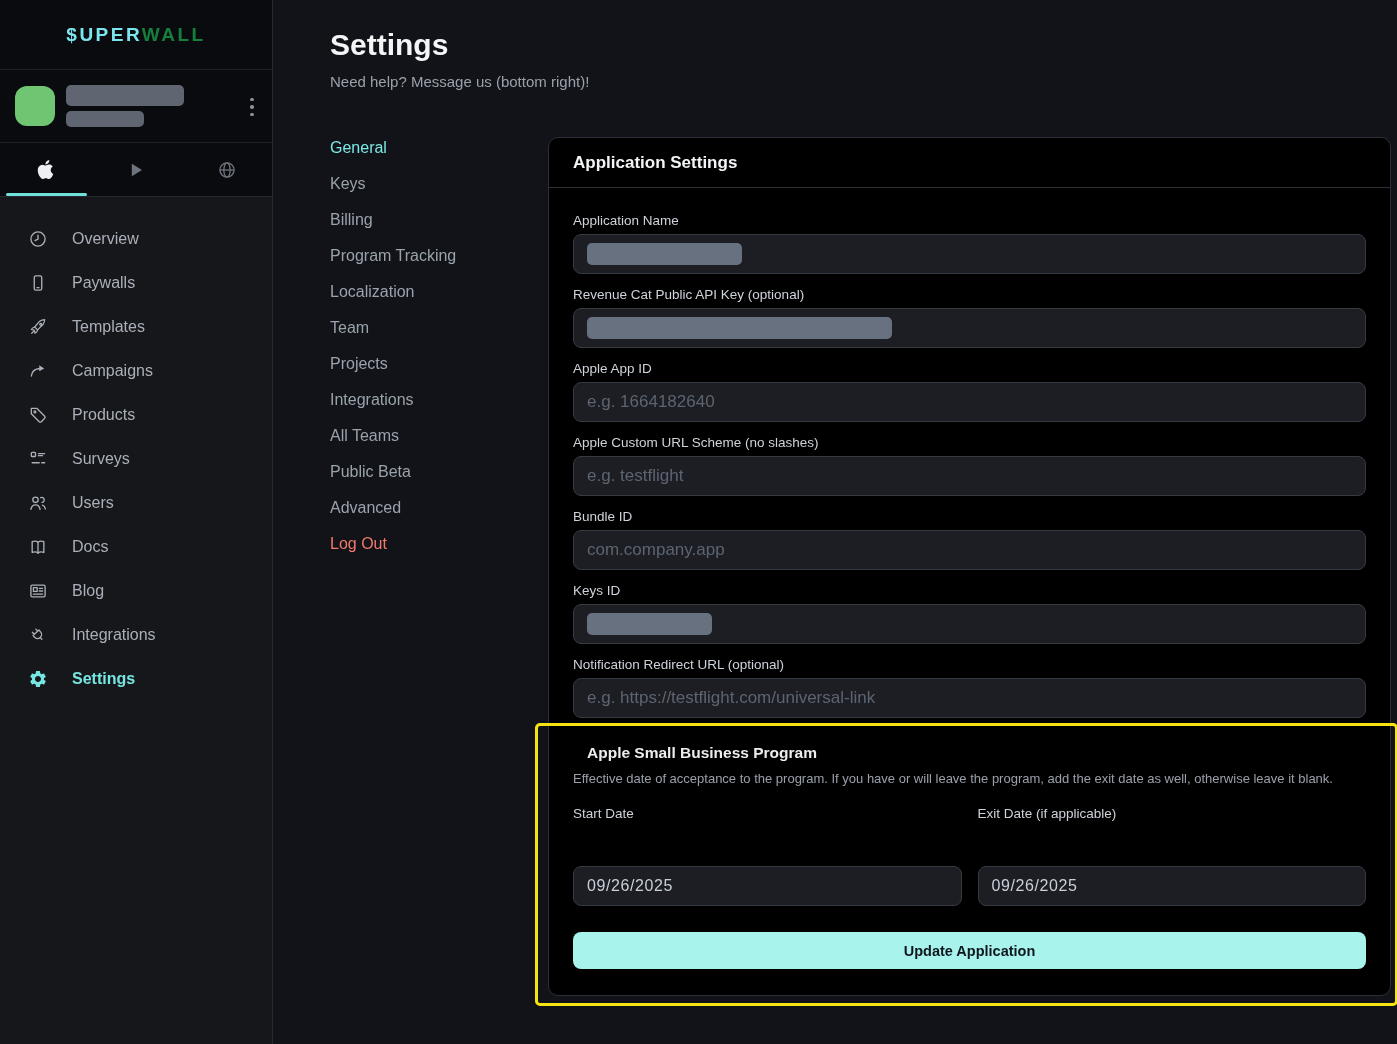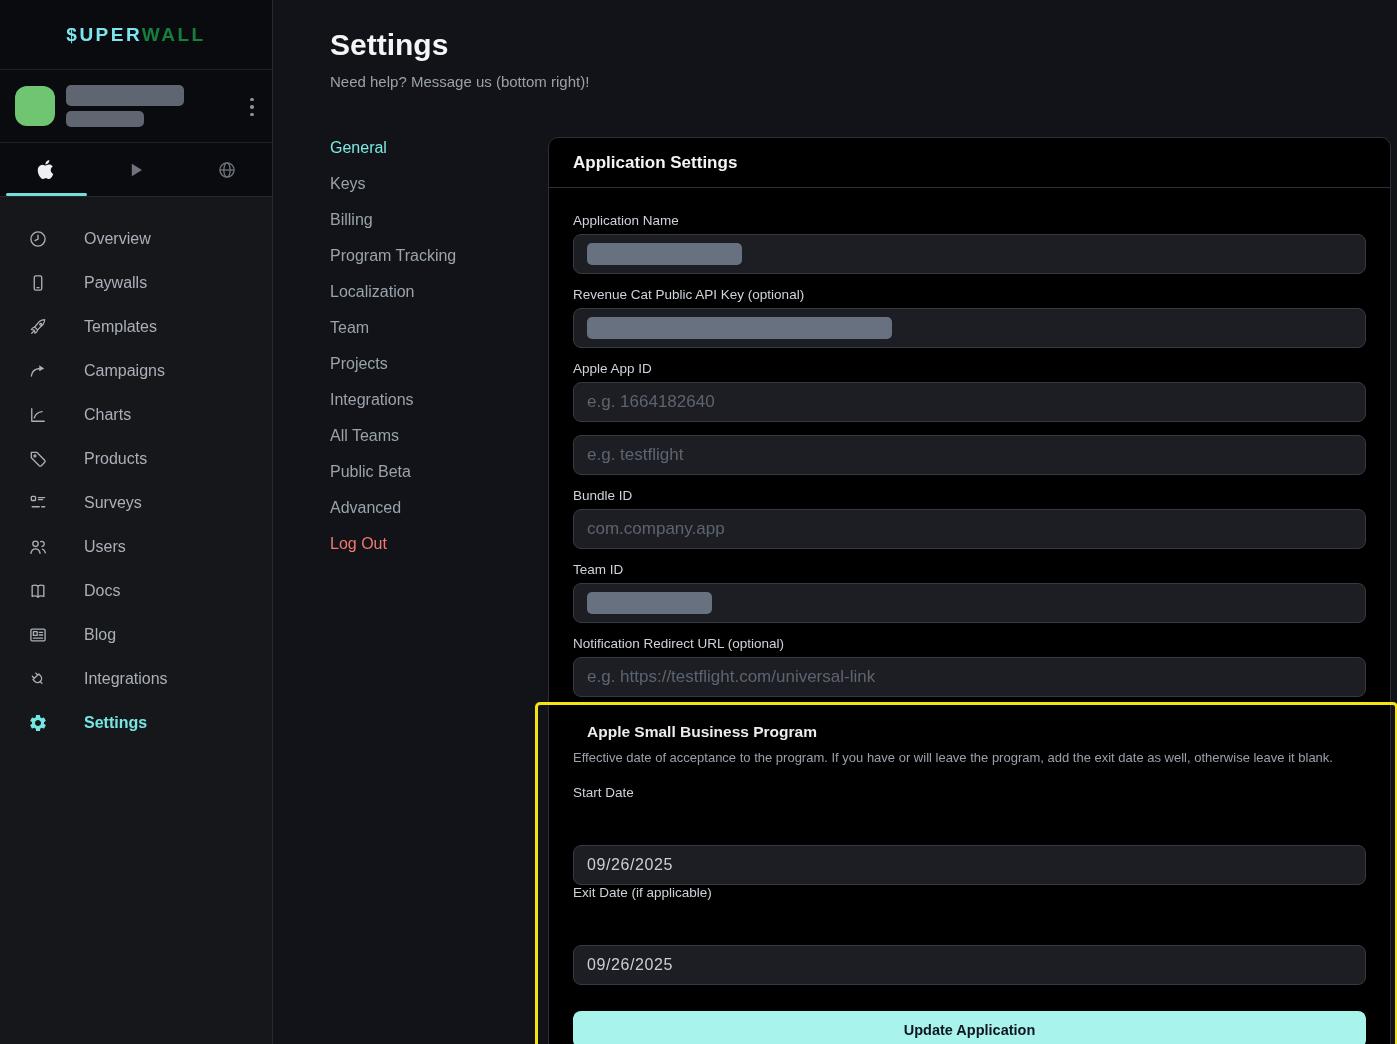--- a/index.html
+++ b/index.html
@@ -57,21 +57,21 @@
     position: absolute; left: 6px; bottom: 0; width: 81px; height: 3px;
     background: #6fe0da; border-radius: 2px;
   }
 
   .side-nav { padding-top: 20px; }
   .side-item {
     height: 44px; display: flex; align-items: center; cursor: pointer;
     color: #aab0b9; font-size: 16px;
   }
   .side-item .ic { width: 20px; height: 20px; margin-left: 28px; flex: none; display: flex; }
-  .side-item .lbl { margin-left: 36px; }
+  .side-item .lbl { margin-left: 24px; }
   .side-item.active { color: #76e6e2; font-weight: 600; }
 
   
   .page-title {
     position: absolute; left: 330px; top: 28px;
     font-size: 30px; font-weight: 600; color: #f4f5f7;
   }
   .page-subtitle {
     position: absolute; left: 330px; top: 73px;
     font-size: 15px; color: #9aa1ab;
@@ -113,21 +113,21 @@
   .chip.w-team { width: 125px; }
 
   
   .sbp { position: relative; margin-top: 26px; }
   .sbp-highlight {
     position: absolute; top: -21px; left: -38px; right: -32px; bottom: -37px;
     border: 3px solid #f6e312; border-radius: 5px; pointer-events: none;
   }
   .sbp-title { font-size: 15.5px; font-weight: 600; color: #ecedef; margin-left: 14px; }
   .sbp-desc { font-size: 13px; color: #99a0aa; line-height: 1.55; margin-top: 7px; max-width: 780px; }
-  .dates-row { display: flex; margin-top: 17px; flex-direction: column; }
+  .dates-row { display: flex; gap: 16px; margin-top: 17px; }
   .date-col { flex: 1; }
   .date-col input.text-input { font-size: 16px; letter-spacing: 0.6px; color: #c9cfd8; margin-top: 45px; }
   .update-btn {
     margin-top: 26px; width: 100%; height: 37px;
     background: #a8f4ec; color: #10161f;
     border: none; border-radius: 8px;
     font-size: 14.5px; font-weight: 700;
     font-family: "Liberation Sans", sans-serif;
     cursor: pointer; display: block;
   }
@@ -215,29 +215,20 @@
         <span class="lbl">Templates</span>
       </div>
       <div class="side-item">
         <span class="ic">
             <svg width="20" height="20" viewBox="0 0 24 24" fill="none" stroke="currentColor" stroke-width="1.6" stroke-linecap="round" stroke-linejoin="round">
               <path d="M4 18c.5-5.5 4.5-8.7 10.5-9"></path>
               <path d="M13.5 5.2 19.5 9l-6 3.2z" fill="currentColor" stroke="none"></path>
             </svg>
           </span>
         <span class="lbl">Campaigns</span>
-      </div>
-      <div class="side-item">
-        <span class="ic">
-            <svg width="20" height="20" viewBox="0 0 24 24" fill="none" stroke="currentColor" stroke-width="1.6" stroke-linecap="round" stroke-linejoin="round">
-              <path d="M4.5 4.5v15h15"></path>
-              <path d="M7.5 15.5c1.5-4.5 5-7 9.5-7.5"></path>
-            </svg>
-          </span>
-        <span class="lbl">Charts</span>
       </div>
       <div class="side-item">
         <span class="ic">
             <svg width="20" height="20" viewBox="0 0 24 24" fill="none" stroke="currentColor" stroke-width="1.6" stroke-linecap="round" stroke-linejoin="round">
               <path d="M4 4h6.5L20 13.5a1.8 1.8 0 0 1 0 2.5l-4 4a1.8 1.8 0 0 1-2.5 0L4 10.5z"></path>
               <circle cx="8.3" cy="8.3" r="1.1"></circle>
             </svg>
           </span>
         <span class="lbl">Products</span>
       </div>
@@ -336,30 +327,31 @@
           <div class="chip w-key"></div>
         </div>
       </div>
 
       <div class="field">
         <div class="field-label">Apple App ID</div>
         <input class="text-input" type="text" placeholder="e.g. 1664182640" style="">
       </div>
 
       <div class="field">
+        <div class="field-label">Apple Custom URL Scheme (no slashes)</div>
         <input class="text-input" type="text" placeholder="e.g. testflight" style="">
       </div>
 
       <div class="field">
         <div class="field-label">Bundle ID</div>
         <input class="text-input" type="text" placeholder="com.company.app" style="">
       </div>
 
       <div class="field">
-        <div class="field-label">Team ID</div>
+        <div class="field-label">Keys ID</div>
         <div class="text-input">
           <div class="chip w-team"></div>
         </div>
       </div>
 
       <div class="field">
         <div class="field-label">Notification Redirect URL (optional)</div>
         <input class="text-input" type="text" placeholder="e.g. https://testflight.com/universal-link" style="">
       </div>
 

